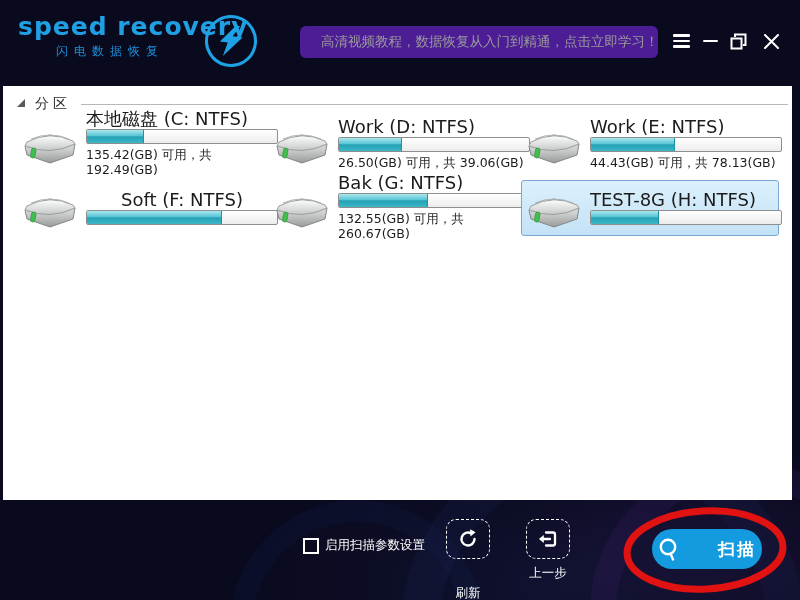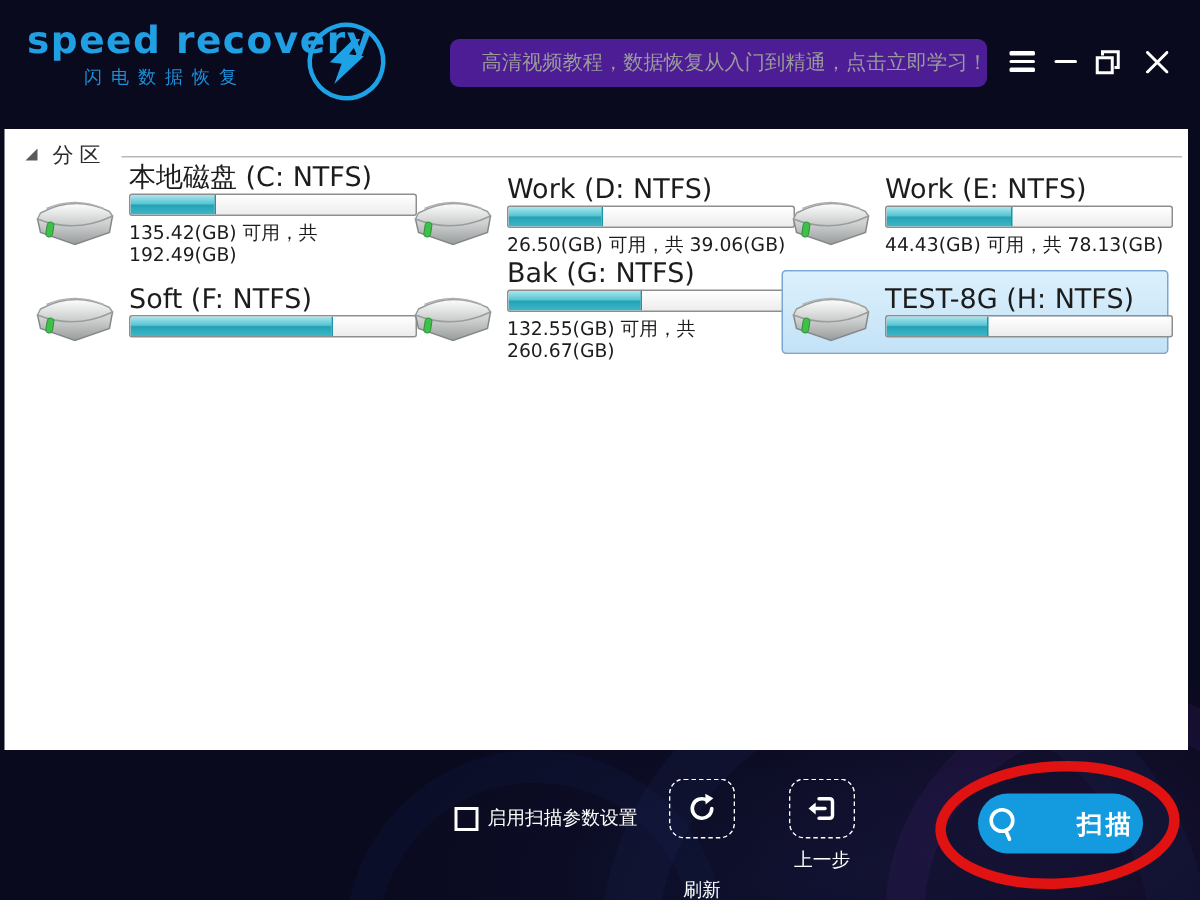--- a/index.html
+++ b/index.html
@@ -170,21 +170,21 @@
       </svg>
     <div class="drive-info">
       <span class="drive-label">Work (E: NTFS)</span>
       <div class="bar">
           <div class="fill" style="width: 44%;"></div>
         </div>
       <span class="drive-meta">44.43(GB) 可用，共 78.13(GB)</span>
     </div>
   </div>
 
-  <div class="drive-card" style="left:14px;top:94px;">
+  <div class="drive-card" style="left:14px;top:94px;text-align:center;">
     <svg class="hdd-box">
         <use href="#hdd"></use>
       </svg>
     <div class="drive-info">
       <span class="drive-label">Soft (F: NTFS)</span>
       <div class="bar">
           <div class="fill" style="width: 71%;"></div>
         </div>
     </div>
   </div>

